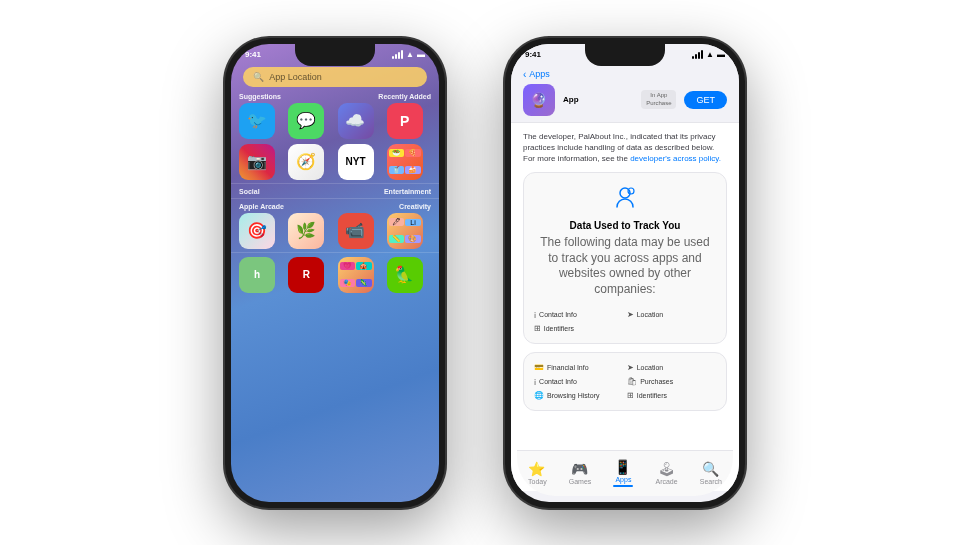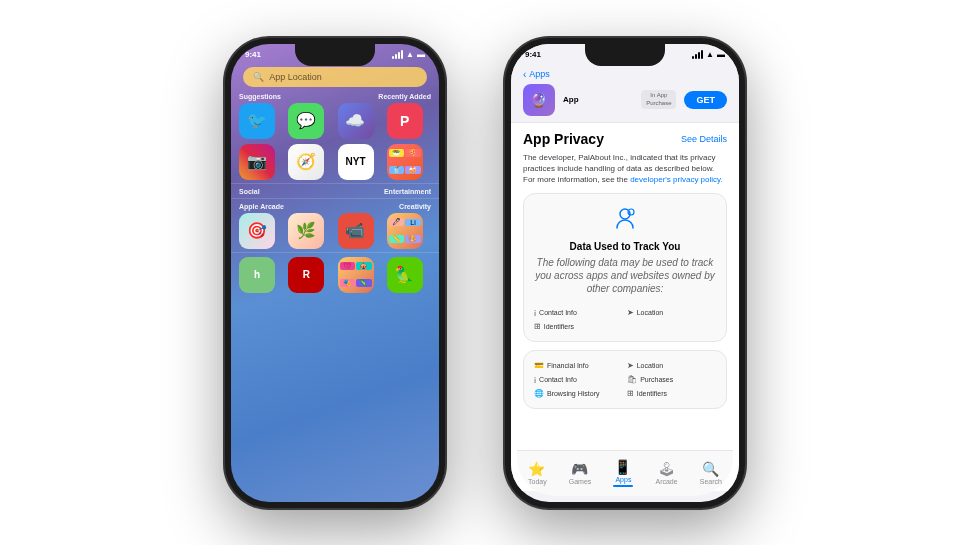--- a/index.html
+++ b/index.html
@@ -232,21 +232,21 @@
       font-size: 7px;
       color: #666;
     }
 
     .get-btn {
       background: #007aff;
       color: white;
       border-radius: 12px;
       padding: 4px 12px;
       font-size: 9px;
-      font-weight: 700;
+      font-weight: 400;
     }
 
     .privacy-title-row {
       display: flex;
       justify-content: space-between;
       align-items: center;
       margin-bottom: 5px;
     }
 
     .privacy-title {
@@ -293,26 +293,25 @@
 
     .privacy-card-title {
       font-size: 10px;
       font-weight: 700;
       color: #000;
       text-align: center;
       margin-bottom: 4px;
     }
 
     .privacy-card-desc {
-      font-size: 10px;
+      font-size: 12px;
       color: #666;
       text-align: center;
       line-height: 1.3;
       margin-bottom: 6px;
-      font-style: italic;
     }
 
     .privacy-tags {
       display: grid;
       grid-template-columns: 1fr 1fr;
       gap: 4px;
     }
 
     .privacy-tag {
       display: flex;
@@ -502,28 +501,24 @@
           <div class="app-icon-store">🔮</div>
           <div class="app-meta">
             <div class="app-name-small">App</div>
           </div>
           <div class="in-app-badge" style="font-size:6px;text-align:center;line-height:1.2;">In App<br>Purchase</div>
           <div class="get-btn">GET</div>
         </div>
       </div>
 
       <div style="padding: 8px 12px; background:#fff; overflow:hidden; height: calc(100% - 90px);">
-        <div class="privacy-title-row">
-          <span class="privacy-title">App Privacy</span>
-          <span class="see-details">See Details</span>
-        </div>
 
         <div class="privacy-desc">
           <span>The developer, PalAbout Inc., indicated that its privacy practices include handling of data as described below. For more information, see the</span>
-          <span class="privacy-link">developer's privacy policy.</span>
+          <span class="privacy-link">developer's across policy.</span>
         </div>
 
         <div class="privacy-card">
           <div class="privacy-card-header">
             <div class="privacy-card-icon">
               <svg width="28" height="28" viewBox="0 0 28 28" fill="none">
                 <circle cx="14" cy="10" r="5" stroke="#007aff" stroke-width="1.5"></circle>
                 <path d="M6 24c0-4.418 3.582-8 8-8s8 3.582 8 8" stroke="#007aff" stroke-width="1.5" stroke-linecap="round"></path>
                 <circle cx="20" cy="8" r="3" fill="none" stroke="#007aff" stroke-width="1.2"></circle>
               </svg>

